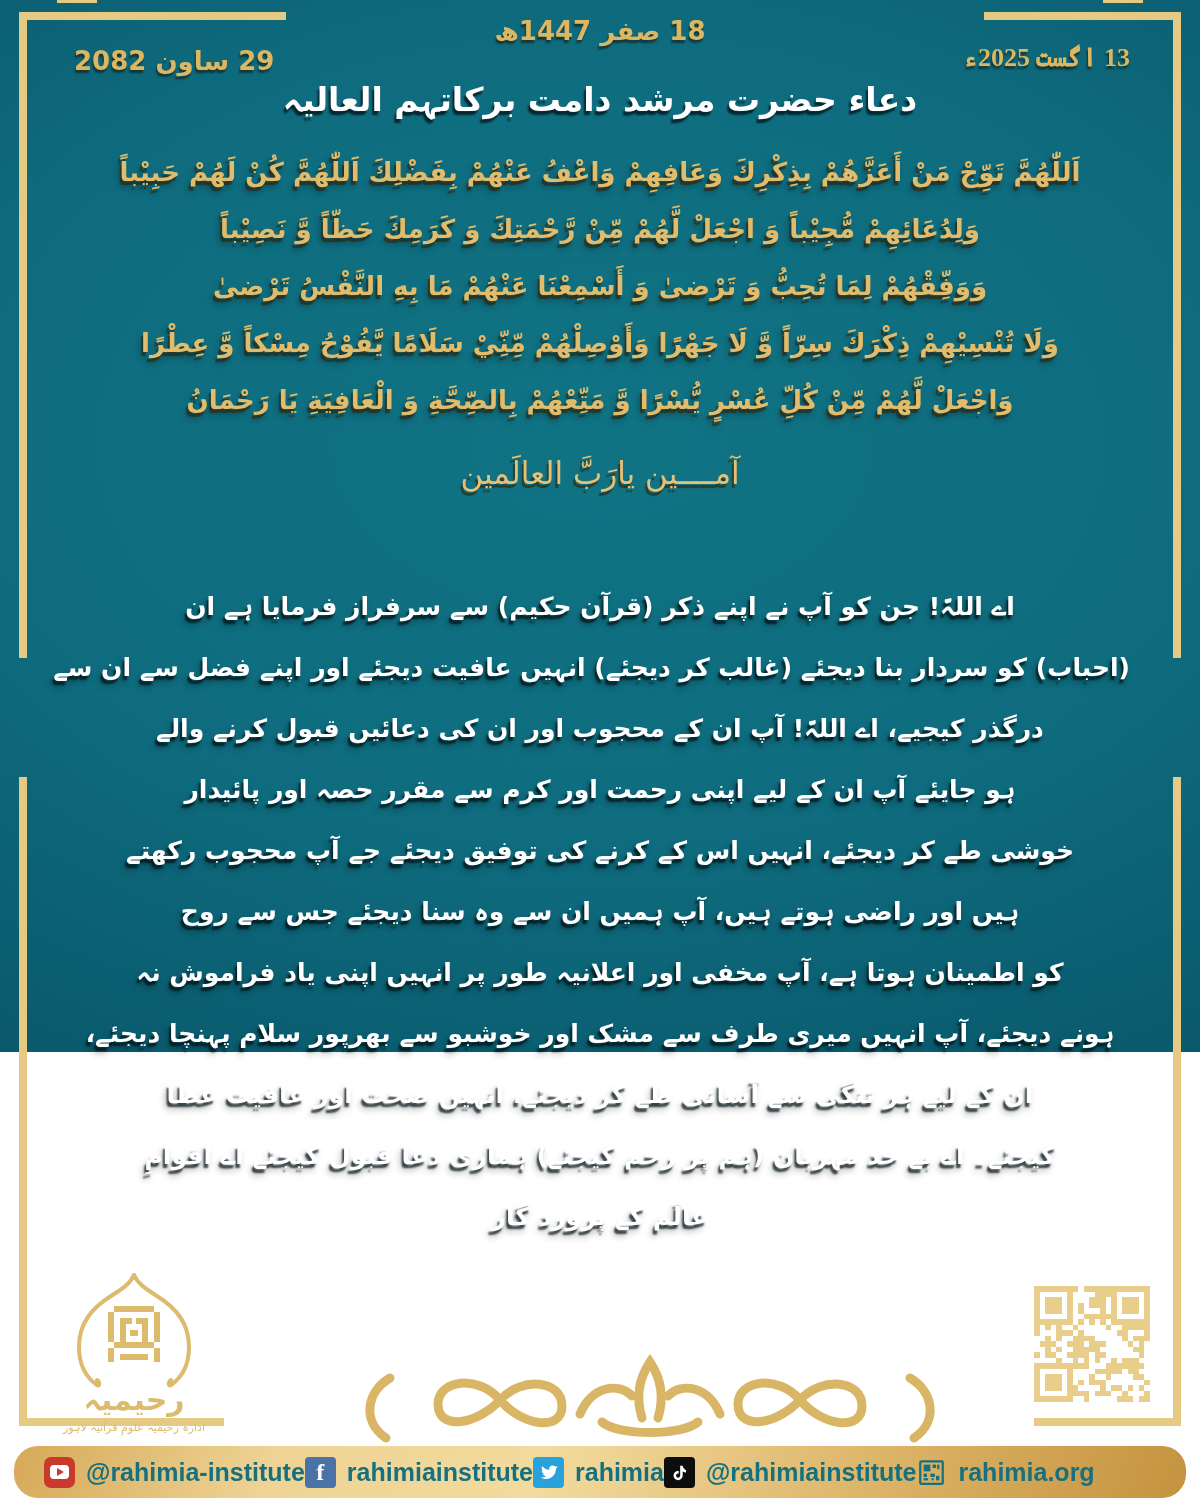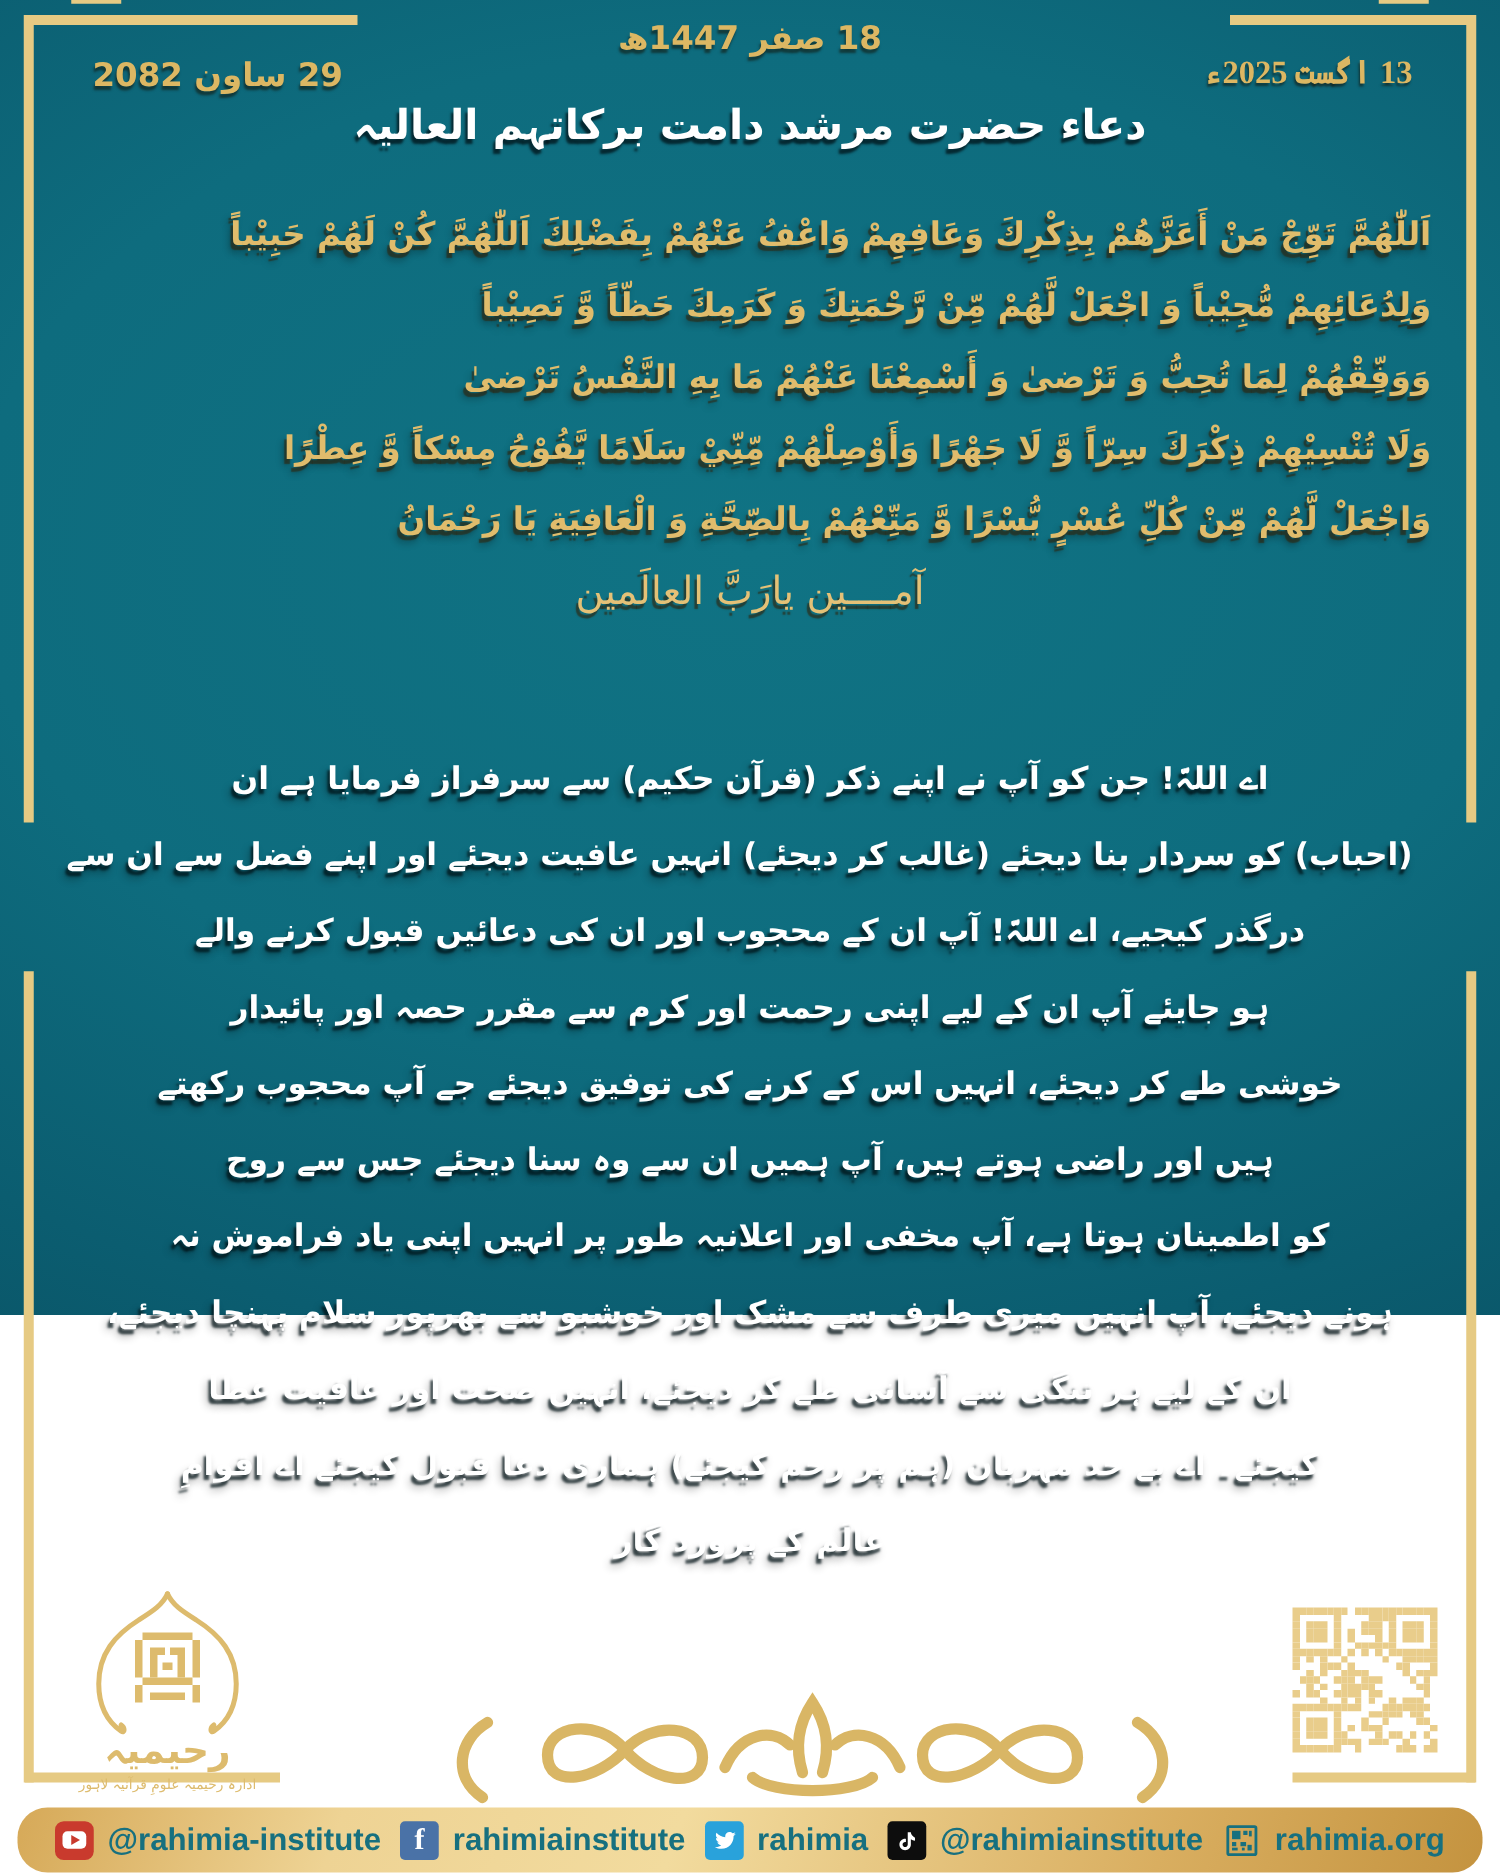--- a/index.html
+++ b/index.html
@@ -12,43 +12,43 @@
   .date{position:absolute;color:#dcb763;font-size:26px;font-weight:700;
     text-shadow:-1px 3px 2px rgba(20,14,2,.55);direction:rtl;white-space:nowrap;}
   .date-center{top:16px;left:0;width:100%;text-align:center;}
   .date-right{top:42px;right:70px;font-family:Liberation Serif, serif;}
   .date-left{top:46px;left:74px;}
   
   .page-title{position:absolute;top:80px;left:0;width:100%;text-align:center;direction:rtl;
     color:#ffffff;font-size:33px;font-weight:700;letter-spacing:0;
     text-shadow:-2px 4px 2px rgba(0,10,14,.7);}
   
-  .prayer{position:absolute;top:160px;left:55px;right:55px;text-align:right;direction:rtl;}
+  .prayer{position:absolute;top:144px;left:55px;right:55px;text-align:center;direction:rtl;}
   .ar-line{color:#e0bc6c;font-size:26px;font-weight:700;line-height:57px;white-space:nowrap;
     text-shadow:-2px 4px 1px rgba(48,32,6,.62), -3px 6px 6px rgba(0,0,0,.28);}
   .ameen{position:absolute;top:455px;left:0;width:100%;text-align:center;direction:rtl;
     color:#e4c177;font-size:31px;font-weight:400;
     text-shadow:-2px 4px 1px rgba(48,32,6,.62);}
   
-  .urdu{position:absolute;top:592px;left:70px;right:70px;text-align:center;direction:rtl;}
+  .urdu{position:absolute;top:576px;left:70px;right:70px;text-align:center;direction:rtl;}
   .ur-line{color:#ffffff;font-size:25px;font-weight:700;line-height:61px;white-space:nowrap;
     text-shadow:-2px 4px 2px rgba(0,18,22,.75), -3px 6px 7px rgba(0,0,0,.3);}
   
   .logo{position:absolute;left:56px;top:1268px;width:156px;height:172px;}
   
   .qr{position:absolute;right:50px;top:1286px;width:116px;height:116px;
     display:grid;grid-template-columns:repeat(21,1fr);grid-template-rows:repeat(21,1fr);}
   .qr span{display:block;}
   .qr .on{background:#e9cd8b;}
   
   .flourish{position:absolute;left:270px;top:1352px;width:760px;height:96px;}
   
   .footer-bar{position:absolute;left:14px;right:14px;top:1446px;height:52px;border-radius:24px;
     background:linear-gradient(110deg,#d6a958 0%,#eed394 22%,#f2db9e 45%,#d9ae60 78%,#c4933f 100%);
-    display:flex;align-items:center;justify-content:space-between;padding:0 30px;box-sizing:border-box;}
+    display:flex;align-items:center;padding:0 30px;box-sizing:border-box;}
   .f-item{display:flex;align-items:center;gap:11px;}
   .f-label{color:#17707f;font-size:25px;font-weight:700;font-family:"Liberation Sans","DejaVu Sans",sans-serif;white-space:nowrap;}
   .f-icon{width:31px;height:31px;flex:0 0 31px;display:flex;align-items:center;justify-content:center;}
   .ic-yt{background:#c93a2d;border-radius:7px;}
   .ic-yt .play{width:19px;height:14px;background:#ffffff;border-radius:4px;display:flex;align-items:center;justify-content:center;}
   .ic-yt .tri{width:0;height:0;border-left:7px solid #c93a2d;border-top:4.5px solid transparent;border-bottom:4.5px solid transparent;margin-left:2px;}
   .ic-fb{background:#4a72a7;border-radius:4px;color:#fff;font-family:"Liberation Serif",serif;font-weight:700;font-size:24px;line-height:31px;}
   .ic-tw{background:#29a2db;border-radius:4px;}
   .ic-tk{background:#0d0d0d;border-radius:4px;}
   svg text{font-family:"DejaVu Sans",sans-serif;}

